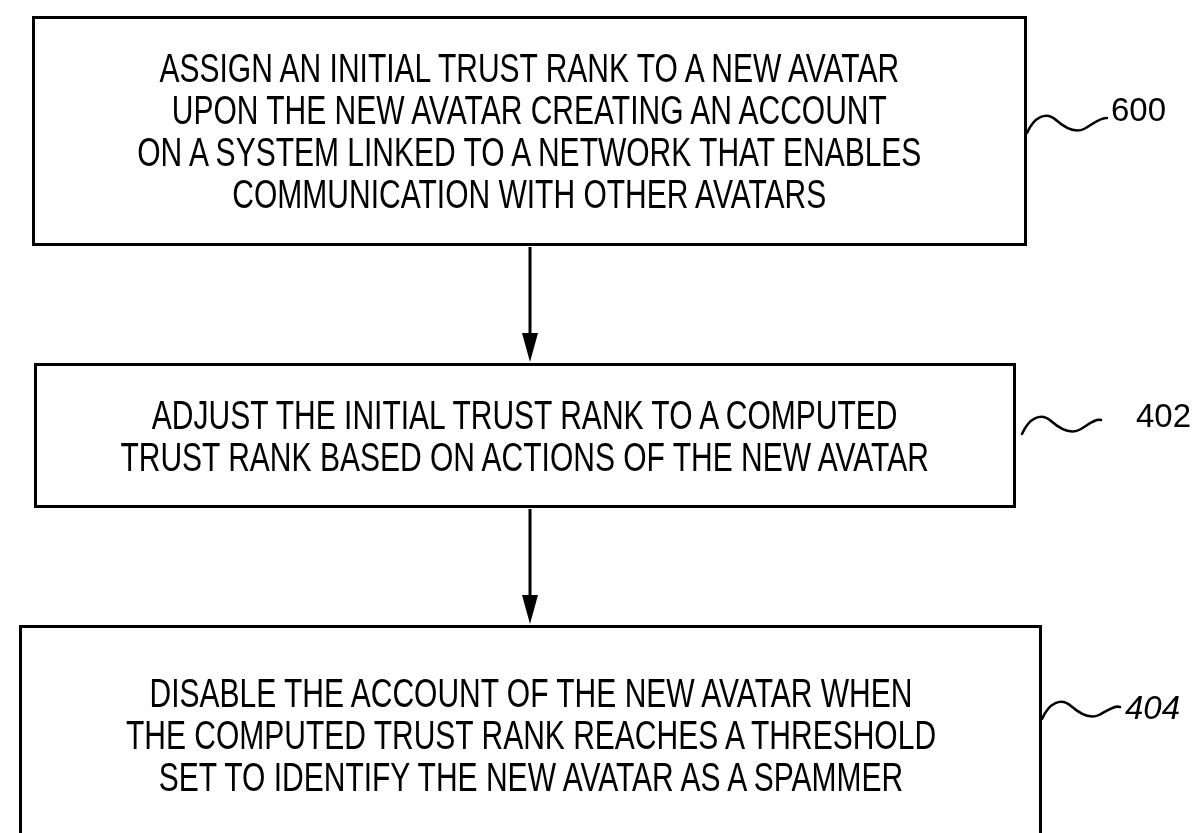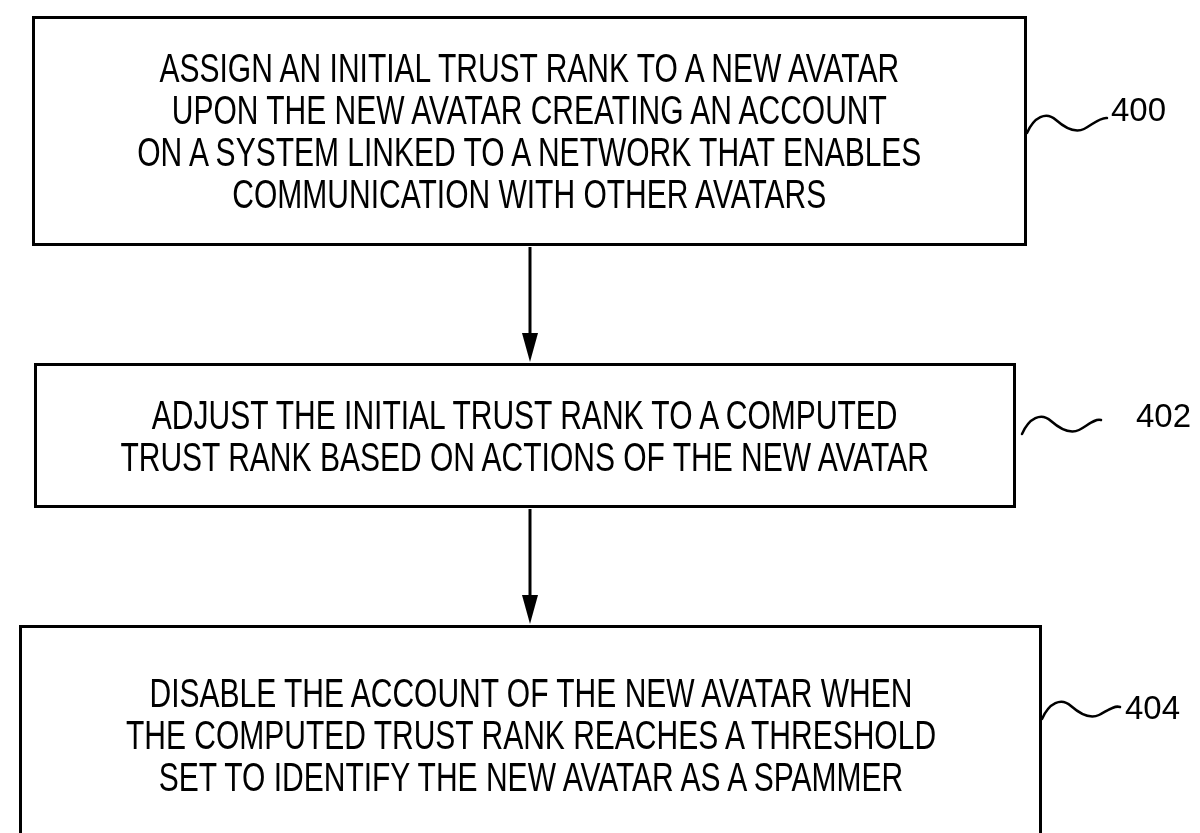--- a/index.html
+++ b/index.html
@@ -41,21 +41,21 @@
 
   .ref-num {
     position: absolute;
     font-size: 33px;
     line-height: 33px;
     font-weight: 400;
     color: #000000;
   }
   .ref-400 { left: 1111px; top: 93px;  }
   .ref-402 { left: 1104px; top: 399px; margin-left: 32px; }
-  .ref-404 { left: 1125px; top: 691px; }
+  .ref-404 { left: 1125px; top: 691px; font-style: italic; }
 
   svg.overlay {
     position: absolute;
     left: 0;
     top: 0;
     width: 1200px;
     height: 833px;
     pointer-events: none;
   }
 </style>
@@ -75,21 +75,21 @@
     <div class="flow-box-text">ADJUST THE INITIAL TRUST RANK TO A COMPUTED
 TRUST RANK BASED ON ACTIONS OF THE NEW AVATAR</div>
   </div>
 
   <div class="flow-box box-404">
     <div class="flow-box-text">DISABLE THE ACCOUNT OF THE NEW AVATAR WHEN
 THE COMPUTED TRUST RANK REACHES A THRESHOLD
 SET TO IDENTIFY THE NEW AVATAR AS A SPAMMER</div>
   </div>
 
-  <div class="ref-num ref-400">400</div>
+  <div class="ref-num ref-400">600</div>
   <div class="ref-num ref-402">402</div>
   <div class="ref-num ref-404">404</div>
 
   <svg class="overlay" viewBox="0 0 1200 833" xmlns="http://www.w3.org/2000/svg">
 
     <g>
       <line x1="530" y1="247" x2="530" y2="338" stroke="#000000" stroke-width="3"></line>
       <polygon points="522,333 538,333 530,362" fill="#000000"></polygon>
     </g>
 

